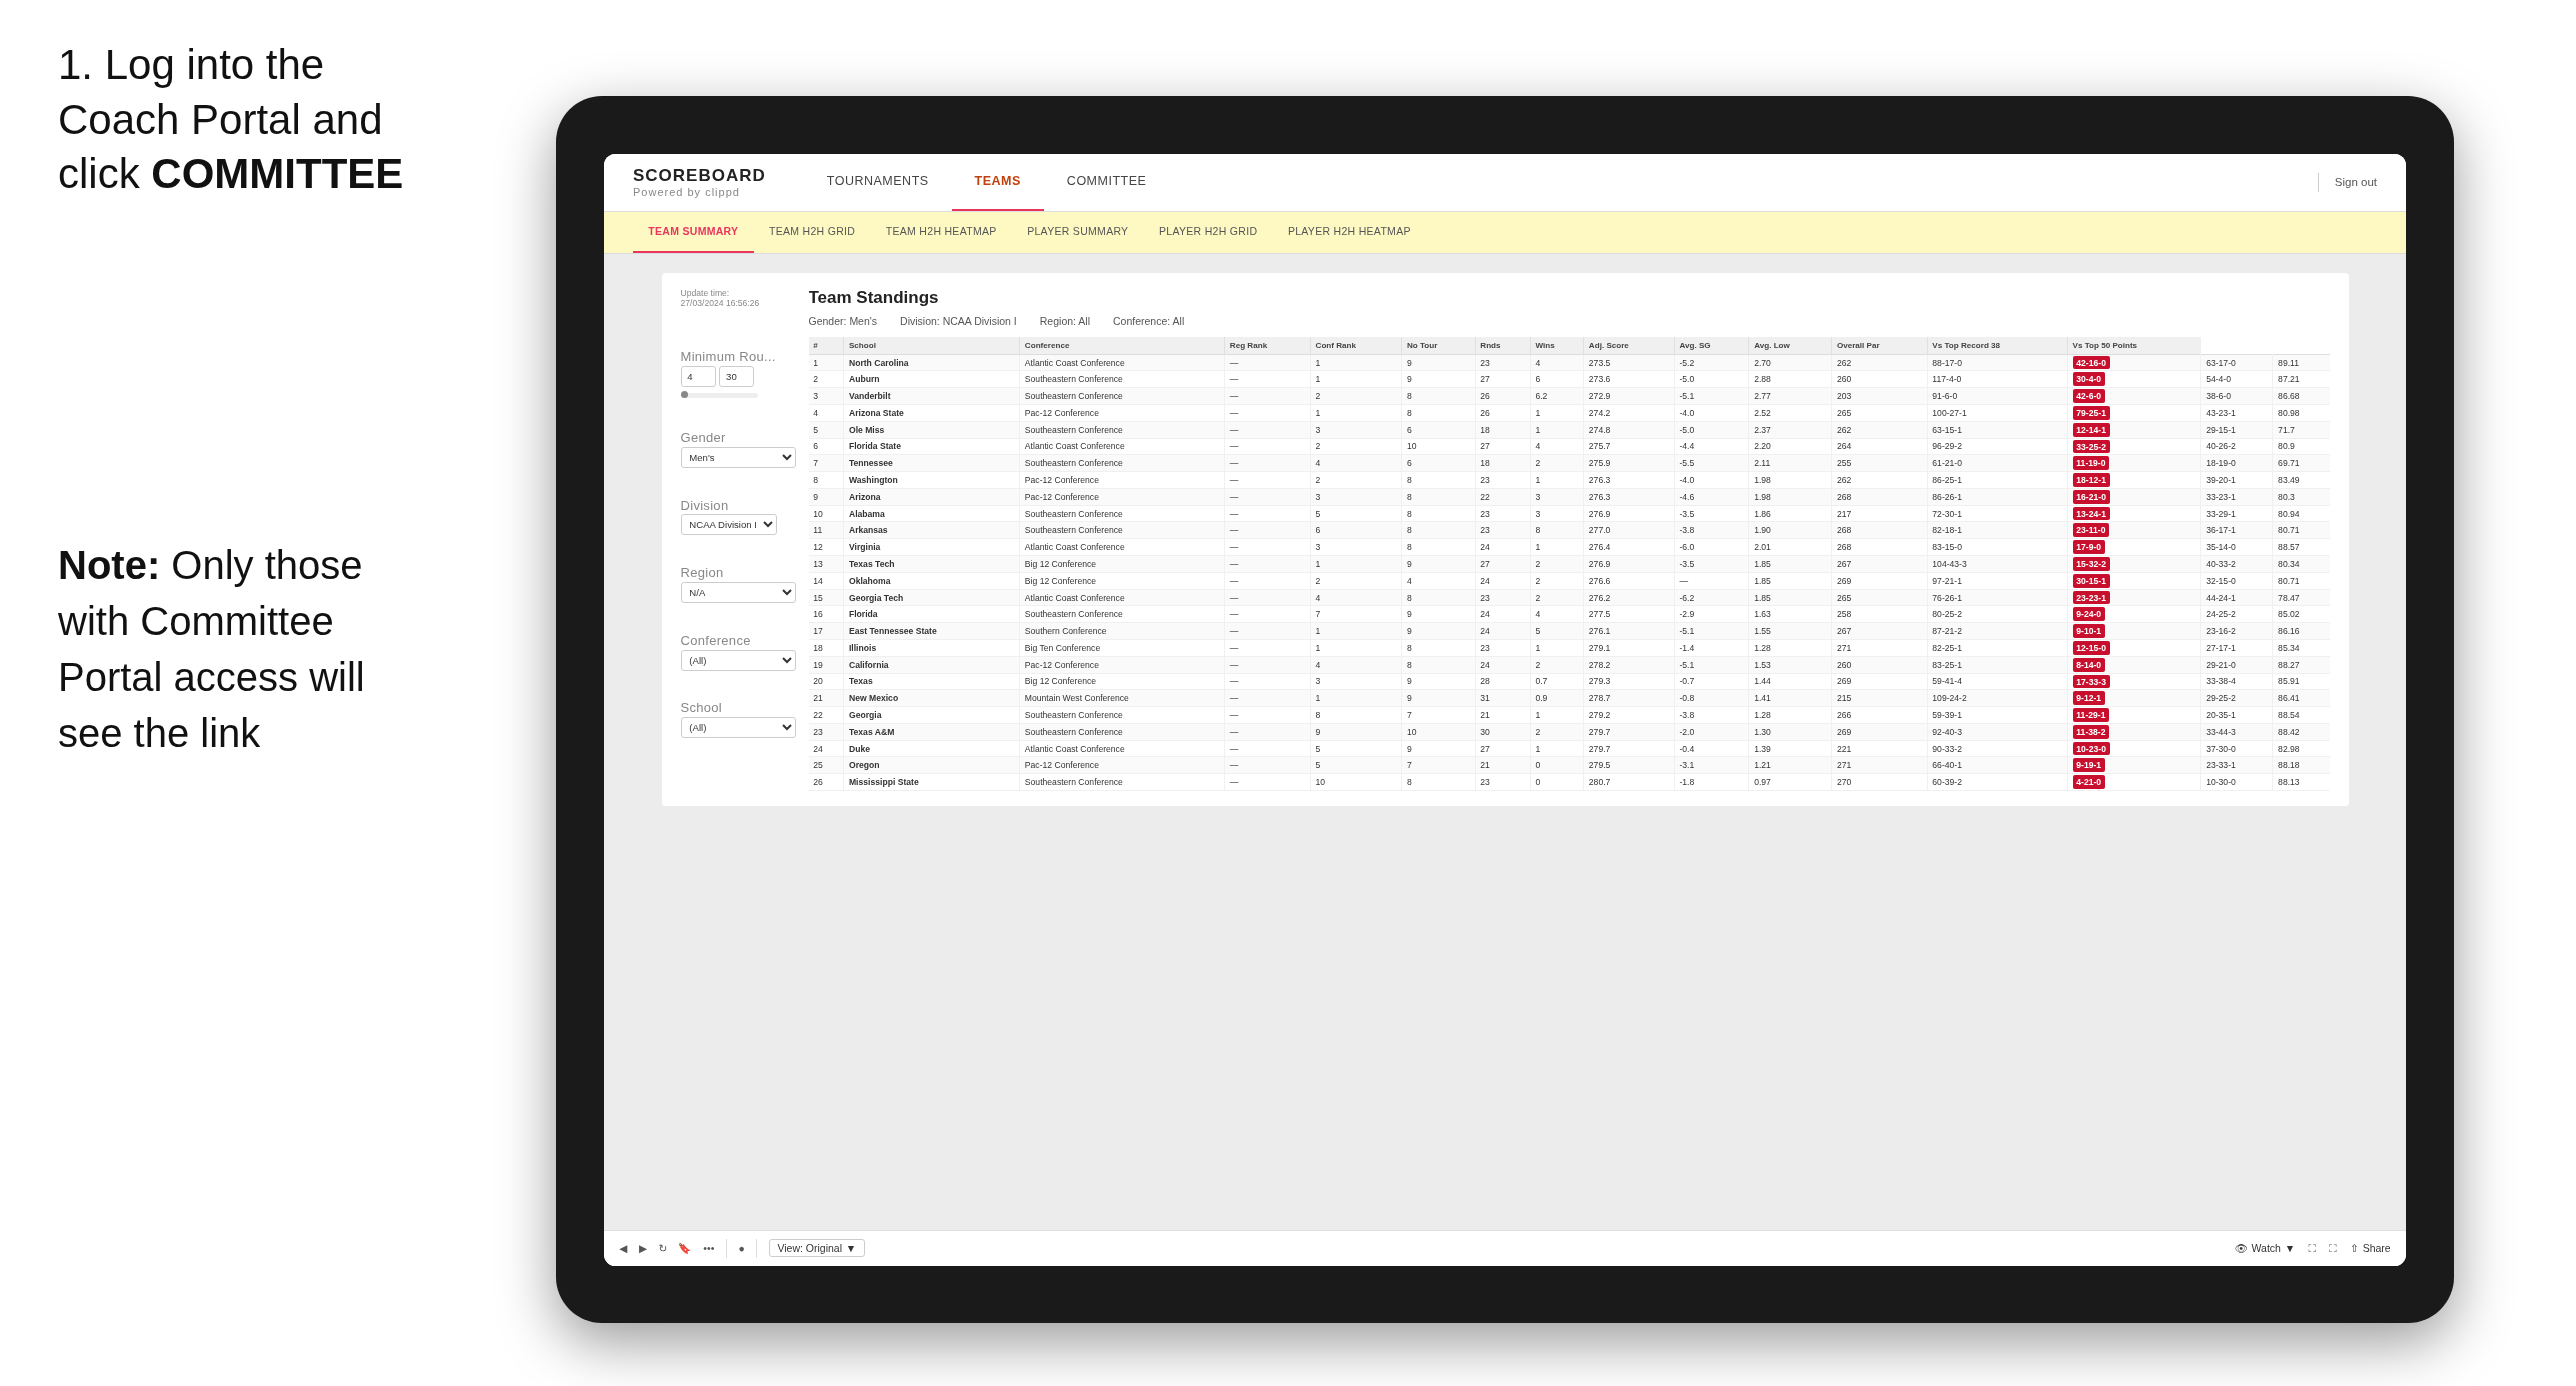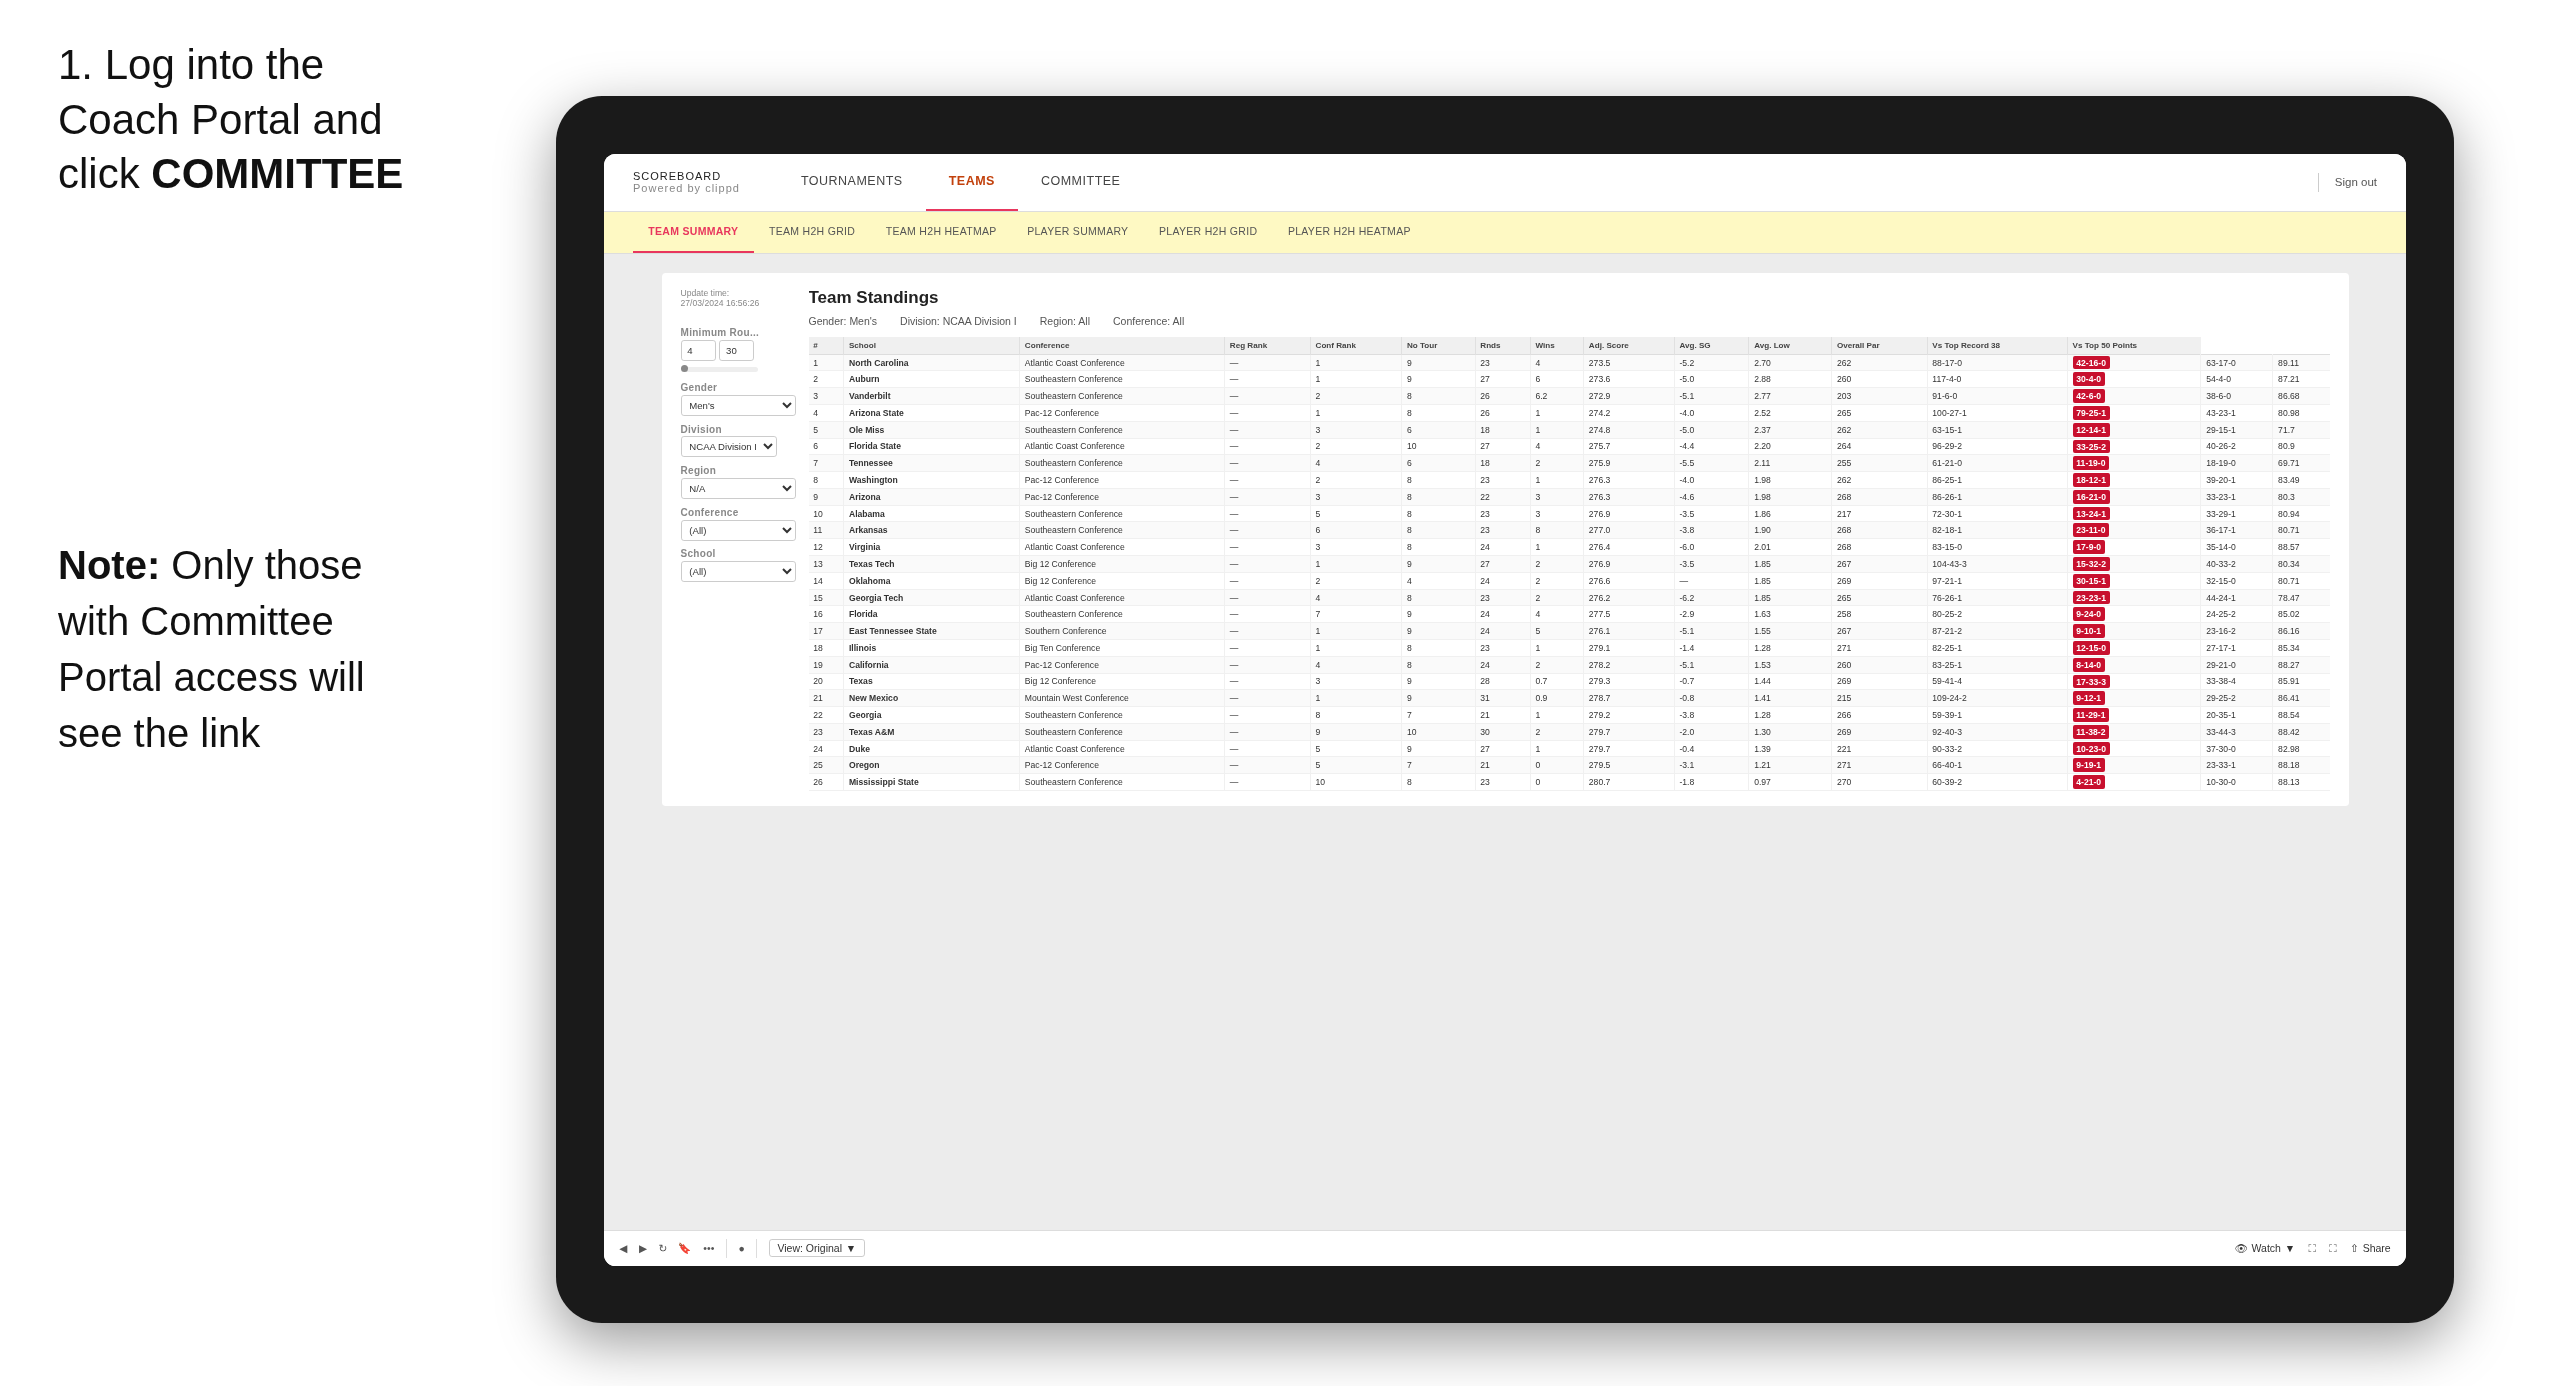--- a/index.html
+++ b/index.html
@@ -86,22 +86,22 @@
       padding: 0 29px;
       height: 58px;
       flex-shrink: 0;
     }
     .logo-area {
       display: flex;
       flex-direction: column;
       margin-right: 38px;
     }
     .logo-text {
-      font-size: 11px;
-      font-weight: 400;
+      font-size: 17px;
+      font-weight: 700;
       color: #222;
       letter-spacing: 1px;
     }
     .logo-sub {
       font-size: 11px;
       color: #888;
       letter-spacing: 1px;
     }
     .nav-items {
       display: flex;
@@ -211,24 +211,25 @@
       margin-bottom: 9.6px;
       font-size: 10.5px;
       color: #555;
     }
     .control-group {
       display: flex;
       flex-direction: column;
       gap: 1.9px;
     }
     .control-label {
-      font-size: 10px;
+      font-size: 13px;
       color: #888;
-      font-weight: 700;
+      font-weight: 400;
       letter-spacing: 0.3px;
+      margin-top: 22px;
     }
     .control-input {
       border: 1px solid #ccc;
       border-radius: 2.9px;
       padding: 1.9px 5.8px;
       font-size: 9.6px;
       color: #333;
       height: 21px;
       width: 77px;
       background: #fff;

